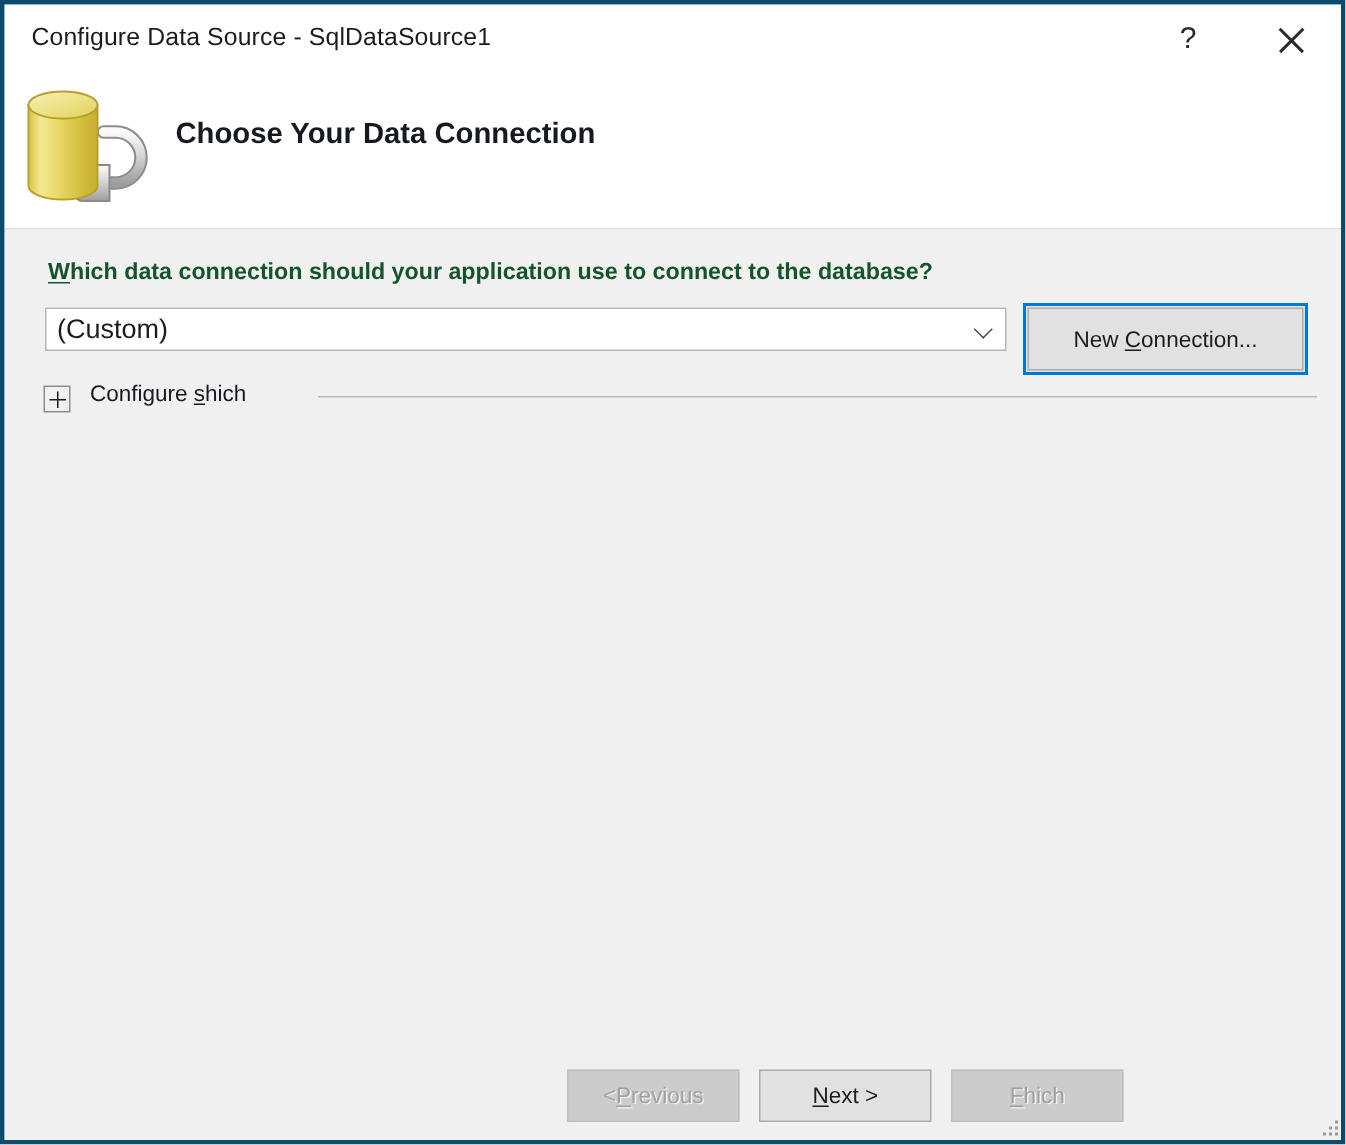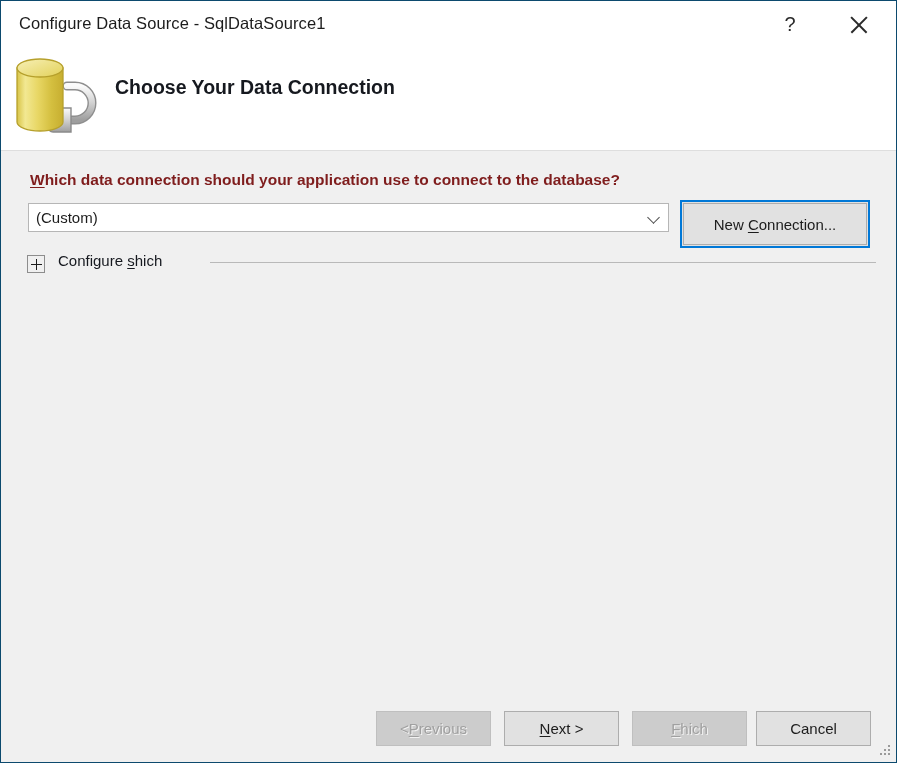--- a/index.html
+++ b/index.html
@@ -9,21 +9,21 @@
   }
   body {
     font-family: "Liberation Sans", sans-serif;
   }
 
   .window {
     position: relative;
     width: 897px;
     height: 763px;
     box-sizing: border-box;
-    border: 1px solid #0c4a6e;
+    border: 3px solid #0c4a6e;
     background: #f0f0f0;
     overflow: hidden;
   }
 
   
   .titlebar {
     position: absolute;
     left: 0; top: 0;
     width: 895px;
     height: 47px;
@@ -106,21 +106,21 @@
     height: 610px;
     background: #f0f0f0;
   }
 
   .question {
     position: absolute;
     left: 29px;
     top: 19px;
     font-size: 15.5px;
     font-weight: bold;
-    color: #7f1d1d;
+    color: #14532d;
     white-space: nowrap;
     border-bottom: 1px solid transparent;
   }
   .acc { text-decoration: underline; text-decoration-thickness: 1px; text-underline-offset: 2px; }
 
   
   .combo {
     position: absolute;
     left: 27px;
     top: 51px;
@@ -128,21 +128,21 @@
     height: 29px;
     background: #ffffff;
     border: 1px solid #b6b6b6;
     box-sizing: border-box;
     display: flex;
     align-items: center;
   }
   .combo-value {
     flex: 1;
     padding-left: 7px;
-    font-size: 15px;
+    font-size: 18px;
     color: #1c1c1c;
     white-space: nowrap;
     overflow: hidden;
   }
   .combo-arrow {
     width: 30px;
     height: 27px;
     display: flex;
     align-items: center;
     justify-content: center;
@@ -368,23 +368,20 @@
         <span class="acc">N</span>
         <span>ext &gt;</span>
       </button>
 
     <button class="btn btn-finish disabled">
         <span></span>
         <span class="acc">F</span>
         <span>hich</span>
       </button>
 
-    <button class="btn btn-cancel">
-        <span>Cancel</span>
-      </button>
 
     <div class="grip">
       <i style="left:9px;top:0px"></i>
       <i style="left:5px;top:4px"></i>
         <i style="left:9px;top:4px"></i>
       <i style="left:1px;top:8px"></i>
         <i style="left:5px;top:8px"></i>
         <i style="left:9px;top:8px"></i>
     </div>
 

